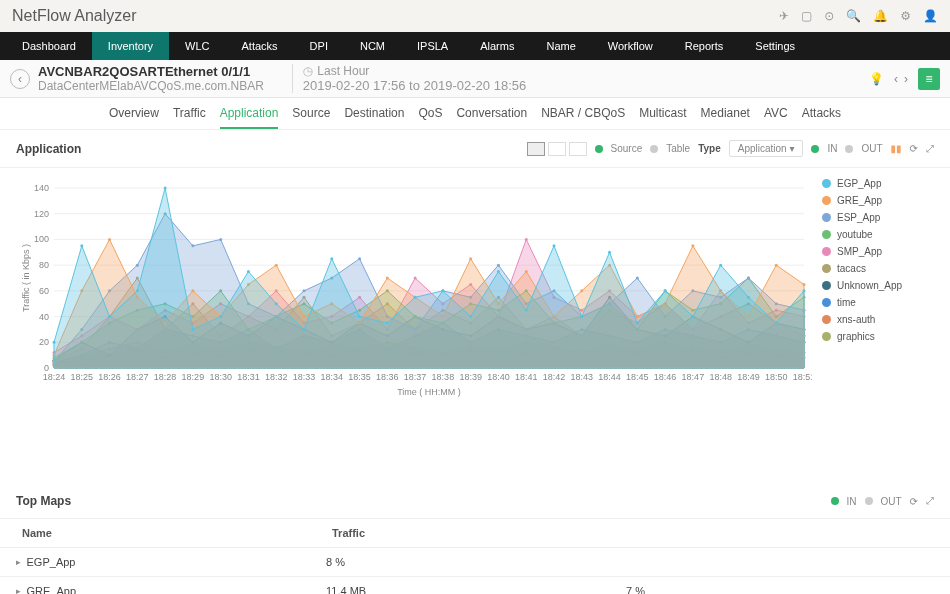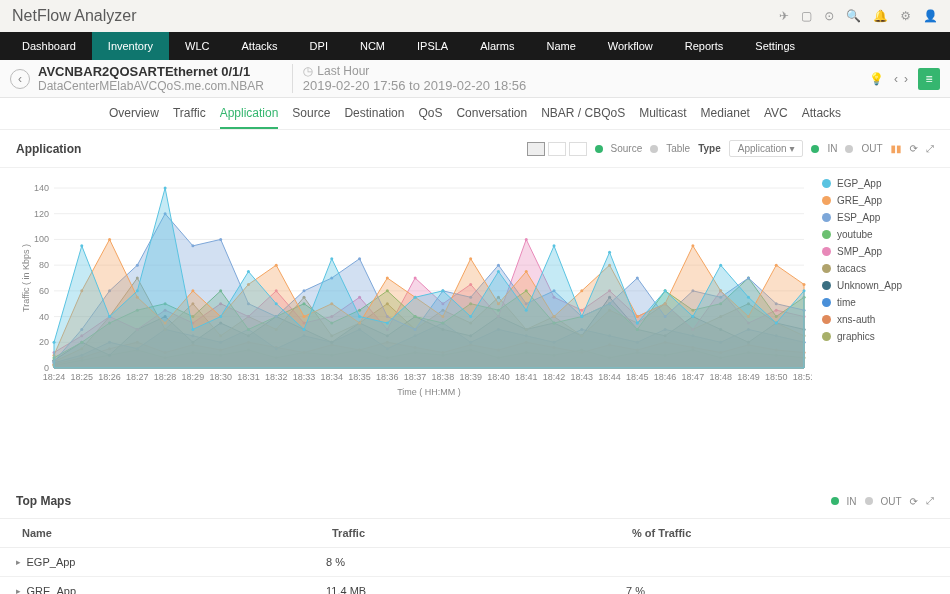--- a/index.html
+++ b/index.html
@@ -541,21 +541,20 @@
       <span>IN</span>
       <span class="dot gray"></span>
       <span>OUT</span>
       <span>⟳</span>
       <span>⤢</span>
     </div>
   </div>
   <div class="thead-row">
     <div class="col-name">Name</div>
     <div class="col-traf">Traffic</div>
-    <div class="col-pct">% of Traffic</div>
   </div>
   <div id="table-body">
       <div class="trow">
         <div class="col-name">
           <span class="caret">▸</span>
           <span>EGP_App</span>
         </div>
         <div class="col-pct">8 %</div>
       </div>
       <div class="trow">

